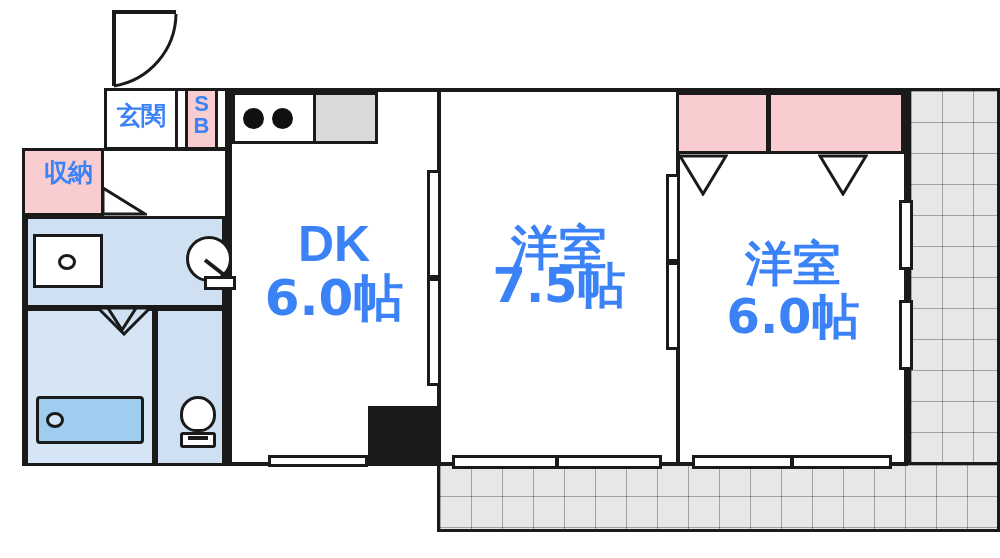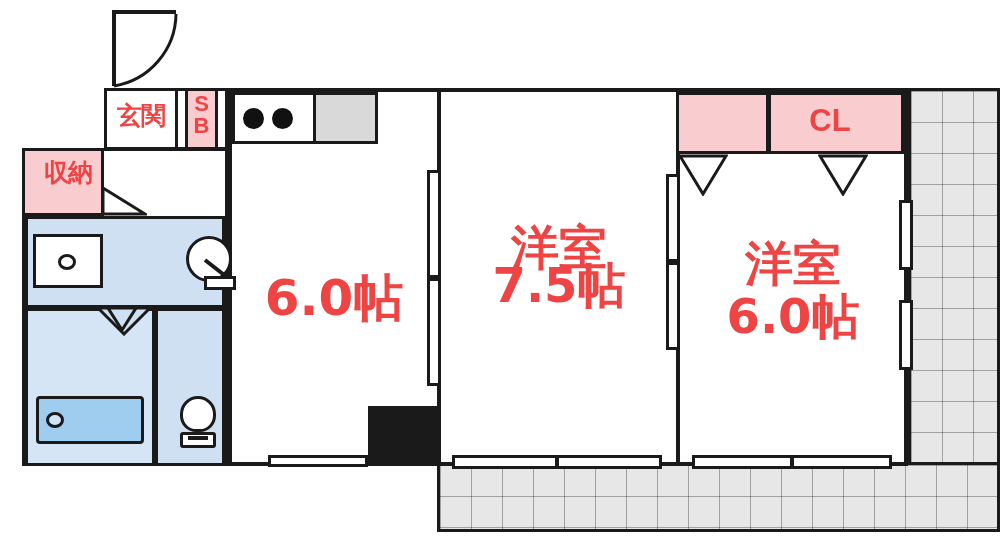--- a/index.html
+++ b/index.html
@@ -4,21 +4,21 @@
 <style>
   html,body{margin:0;padding:0;background:#ffffff;}
   body{font-family:"Liberation Sans", sans-serif;}
   #root{position:relative;width:1000px;height:558px;background:#ffffff;overflow:hidden;}
   .abs{position:absolute;box-sizing:border-box;}
   .wall{background:#1a1a1a;}
   .room{background:#ffffff;}
   .pink{background:#f9ccd0;}
   .blue{background:#cfe0f3;}
   .lightblue{background:#d5e5f6;}
-  .label{position:absolute;color:#ef4444;font-weight:bold;text-align:center;line-height:1.05;white-space:nowrap;}
+  .label{position:absolute;color:#3b82f6;font-weight:bold;text-align:center;line-height:1.05;white-space:nowrap;}
   .jp{font-family:"DejaVu Sans", sans-serif;}
   .tile{background-image:
      repeating-linear-gradient(to right, rgba(0,0,0,0.30) 0 1px, transparent 1px 31px),
      repeating-linear-gradient(to bottom, rgba(0,0,0,0.30) 0 1px, transparent 1px 31px);
      background-color:#e7e7e7;}
 </style>
 </head>
 <body>
 
 <div id="root">
@@ -115,22 +115,22 @@
   <div class="abs wall" style="left:555px;top:455px;width:4px;height:14px;"></div>
   <div class="abs" style="left:692px;top:455px;width:200px;height:14px;background:#ffffff;border:3px solid #1a1a1a;"></div>
   <div class="abs wall" style="left:790px;top:455px;width:4px;height:14px;"></div>
 
   <div class="abs" style="left:268px;top:455px;width:100px;height:12px;background:#ffffff;border:3px solid #1a1a1a;"></div>
 
   <div class="label jp" style="left:108px;top:103px;width:66px;font-size:25px;letter-spacing:-1px;">玄関</div>
   <div class="label" style="left:186px;top:92px;width:31px;font-size:22px;">S</div>
   <div class="label" style="left:186px;top:114px;width:31px;font-size:22px;">B</div>
   <div class="label jp" style="left:26px;top:160px;width:84px;font-size:25px;letter-spacing:-1px;">収納</div>
-  <div class="label" style="left:790px;top:105px;width:80px;font-size:31px;">CL</div>
 
+  <div class="label" style="left:248px;top:218px;width:172px;font-size:50px;">DK</div>
   <div class="label jp" style="left:248px;top:272px;width:172px;font-size:50px;">6.0帖</div>
 
   <div class="label jp" style="left:450px;top:222px;width:218px;font-size:48px;">洋室</div>
   <div class="label jp" style="left:450px;top:260px;width:218px;font-size:48px;">7.5帖</div>
 
   <div class="label jp" style="left:690px;top:238px;width:206px;font-size:48px;">洋室</div>
   <div class="label jp" style="left:690px;top:291px;width:206px;font-size:48px;">6.0帖</div>
 
 </div>
 

